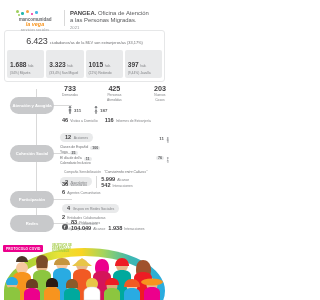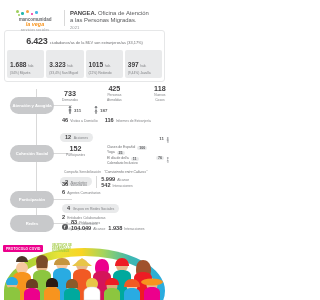--- a/index.html
+++ b/index.html
@@ -27,39 +27,39 @@
   .logo-t3{font-size:3.3px;color:#939598;text-align:center;letter-spacing:.15px;line-height:4px;}
   .title-sep{width:1px;align-self:stretch;background:#d9d9d9;margin:1px 5px 2px 0;}
   .title-wrap{flex:1;padding-top:1px;}
   .title-line{font-size:5.9px;line-height:7.2px;color:#58595b;}
   .title-line b{font-weight:bold;color:#414042;}
   .title-year{font-size:4.2px;color:#939598;line-height:6px;margin-top:.5px;}
 
   
   .stats-band{margin:2px 4px 0 4px;border:1px solid #e6e7e8;border-radius:3px;padding:3px 2px 3px 2px;}
   .total-row{text-align:center;white-space:nowrap;line-height:9px;}
-  .total-num{font-size:9px;font-weight:bold;color:#414042;letter-spacing:-.2px;}
+  .total-num{font-size:9px;font-weight:normal;color:#414042;letter-spacing:-.2px;}
   .total-txt{font-size:3.9px;color:#6d6e71;margin-left:2px;}
   .boxes{display:flex;gap:2px;margin-top:3px;}
   .box{flex:1;background:#e9eaeb;border-radius:2px;padding:2.5px 2px 2.5px 3px;box-sizing:border-box;}
   .box-num{font-size:6.6px;font-weight:bold;color:#414042;line-height:7px;display:inline-block;}
   .box-unit{font-size:3.2px;color:#808285;margin-left:1.5px;}
   .box-lbl{font-size:3.3px;color:#808285;line-height:4.5px;margin-top:.5px;white-space:nowrap;}
 
   
   .body{position:relative;margin-top:3px;height:148px;}
   .spine{position:absolute;left:36px;top:4px;width:1px;height:140px;background:#d9d9d9;}
   .section{position:absolute;left:0;width:169px;}
   .pill{position:absolute;left:10px;width:44px;height:17px;border-radius:9px;background:#c8c9cb;
         display:flex;align-items:center;justify-content:center;text-align:center;}
   .pill span{font-size:4.2px;color:#fff;line-height:5px;font-weight:bold;}
   .connector{position:absolute;height:1px;background:#d9d9d9;}
   .content{position:absolute;}
 
-  .trio{display:flex;gap:24px;align-items:flex-end;}
+  .trio{display:flex;gap:24px;}
   .trio .it{text-align:center;}
   .n-lg{font-size:7.2px;font-weight:bold;color:#414042;line-height:8px;}
   .n-sm{font-size:3.3px;color:#808285;line-height:4.5px;}
 
   .gender-row{display:flex;gap:13px;margin-top:4px;padding-left:6px;align-items:center;}
   .g{display:flex;align-items:center;gap:2px;}
   .g svg{display:block;}
   .g-num{font-size:4.4px;font-weight:bold;color:#58595b;}
 
   .inline-stat{display:flex;align-items:baseline;gap:2px;}
@@ -157,21 +157,21 @@
         <div class="trio">
           <div class="it">
             <div class="n-lg">733</div>
             <div class="n-sm">Demandas</div>
           </div>
           <div class="it">
             <div class="n-lg">425</div>
             <div class="n-sm">Personas Atendidas</div>
           </div>
           <div class="it">
-            <div class="n-lg">118</div>
+            <div class="n-lg">203</div>
             <div class="n-sm">Nuevos Casos</div>
           </div>
         </div>
         <div class="gender-row">
           <div class="g">
             <span>
               <svg width="4" height="8" viewBox="0 0 4 8">
                   <circle cx="2" cy="1.3" r="1.2" fill="#808285"></circle>
                   <rect x="0.8" y="2.8" width="2.4" height="3" rx="0.6" fill="#808285"></rect>
                   <rect x="1" y="5.6" width="0.8" height="2.2" fill="#808285"></rect>
@@ -209,24 +209,20 @@
       <div class="pill" style="top:20px;">
         <span>Cohesión Social</span>
       </div>
       <div class="connector" style="left:54px;top:28px;width:18px;"></div>
       <div class="content" style="left:60px;top:0;width:109px;">
         <div class="tag">
           <span class="is-n">12</span>
           <span class="is-t">Acciones</span>
         </div>
         <div style="display:flex;justify-content:space-between;margin-top:2px;">
-          <div style="text-align:center;padding-left:6px;">
-            <div class="n-lg">152</div>
-            <div class="n-sm">Participantes</div>
-          </div>
           <div style="width:62px;">
             <div class="sub-row">
               <span class="sub-list">Clases de Español</span>
               <span class="sub-num">100</span>
             </div>
             <div class="sub-row">
               <span class="sub-list">Yoga</span>
               <span class="sub-num">25</span>
             </div>
             <div class="sub-row">

